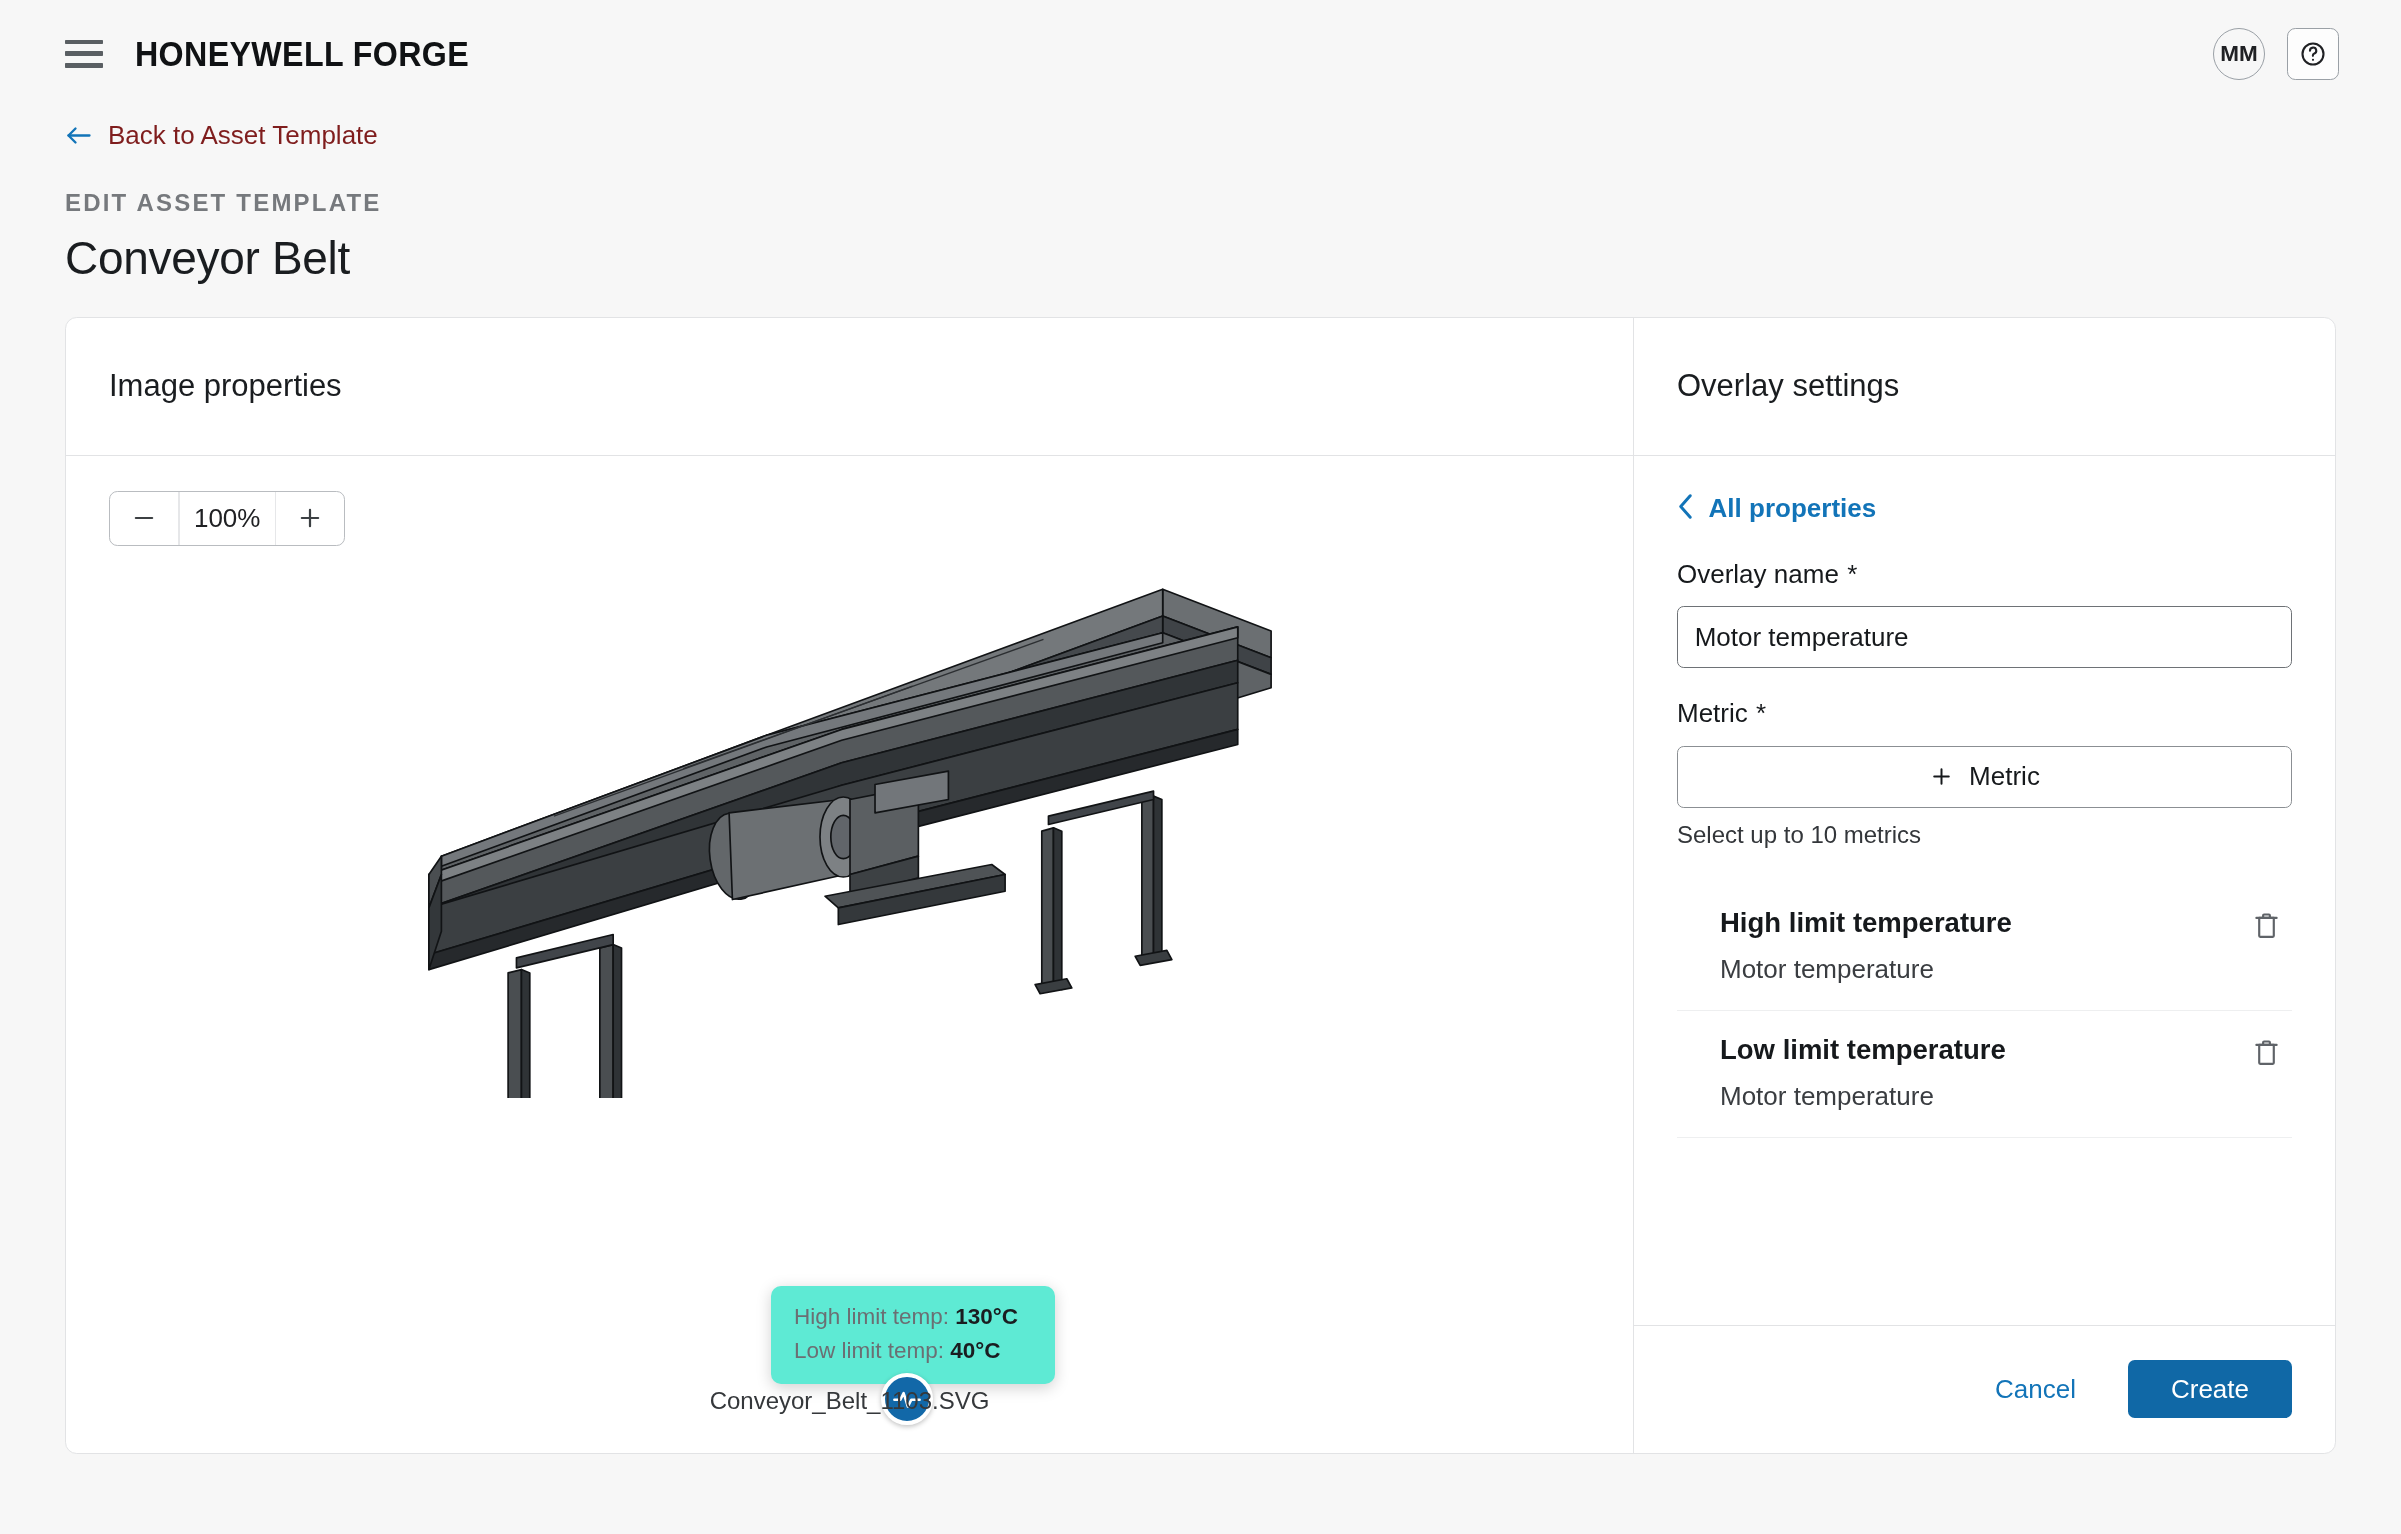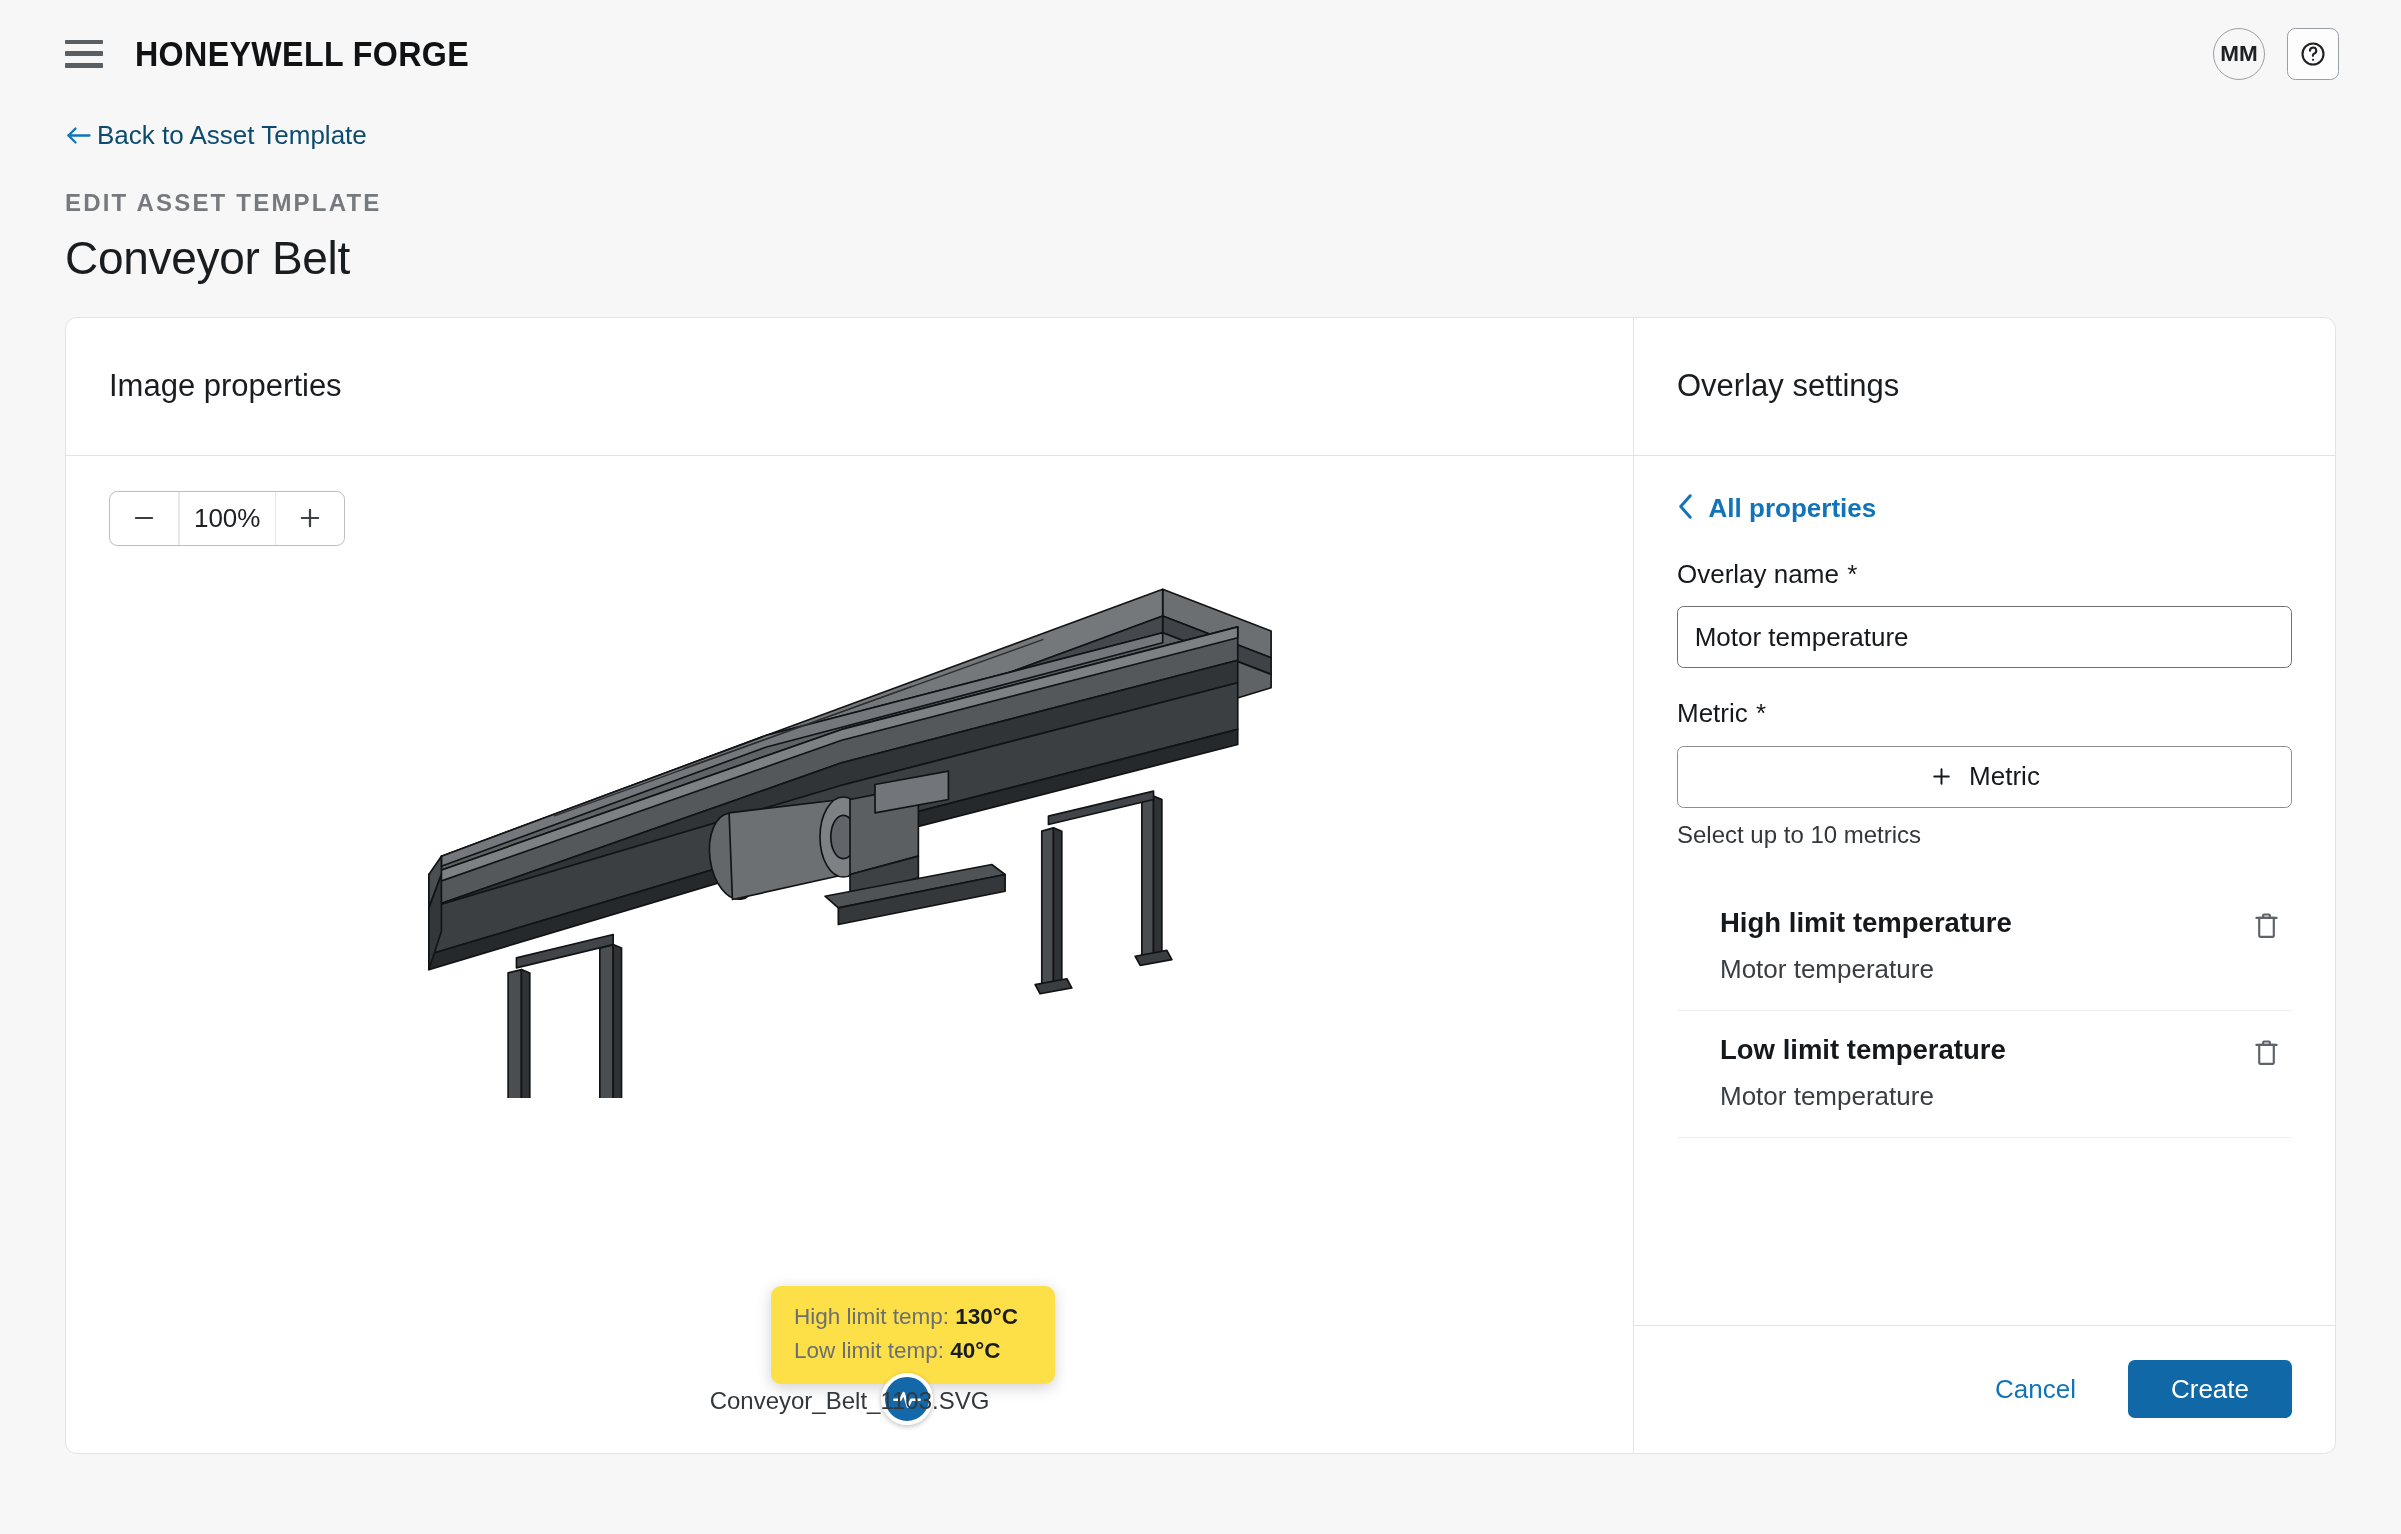--- a/index.html
+++ b/index.html
@@ -51,22 +51,22 @@
     width: 52px; height: 52px; border-radius: 8.3px;
     border: 1.7px solid #9aa0a6;
     background: #fdfdfd;
     display: flex; align-items: center; justify-content: center;
     cursor: pointer;
   }
 
   
   .page-head { padding: 13.3px 65px 0 65px; }
   .back-link {
-    display: inline-flex; align-items: center; gap: 4px;
-    color: #0c4a6e; font-size: 26px; cursor: pointer;
+    display: inline-flex; align-items: center; gap: 15px;
+    color: #7f1d1d; font-size: 26px; cursor: pointer;
     margin-bottom: 38px;
   }
   .eyebrow {
     font-size: 24px; font-weight: 700; letter-spacing: 2.2px;
     color: #76797d; margin-bottom: 13.3px;
   }
   .page-title { font-size: 46px; font-weight: 400; color: #1a1d20; letter-spacing: -0.3px; }
 
   
   .card {
@@ -178,21 +178,21 @@
     background: #1068a6; color: #fff; border: 0; border-radius: 6.7px;
     font-size: 26px; cursor: pointer;
     padding: 0 43px; height: 58px;
     font-family: "Liberation Sans", sans-serif;
   }
 
   
   .tooltip-card {
     position: absolute;
     left: 705px; top: 830px;
-    background: #fde047;
+    background: #5eead4;
     border-radius: 10px;
     box-shadow: 0 3.3px 15px rgba(0,0,0,0.18);
     padding: 18.3px 23px 20px 23px;
     width: 284px;
   }
   .tip-line { font-size: 22.5px; color: #6b6f73; white-space: nowrap; }
   .tip-line + .tip-line { margin-top: 8.3px; }
   .tip-line b { color: #1a1d20; font-weight: 700; }
 
   .marker {

